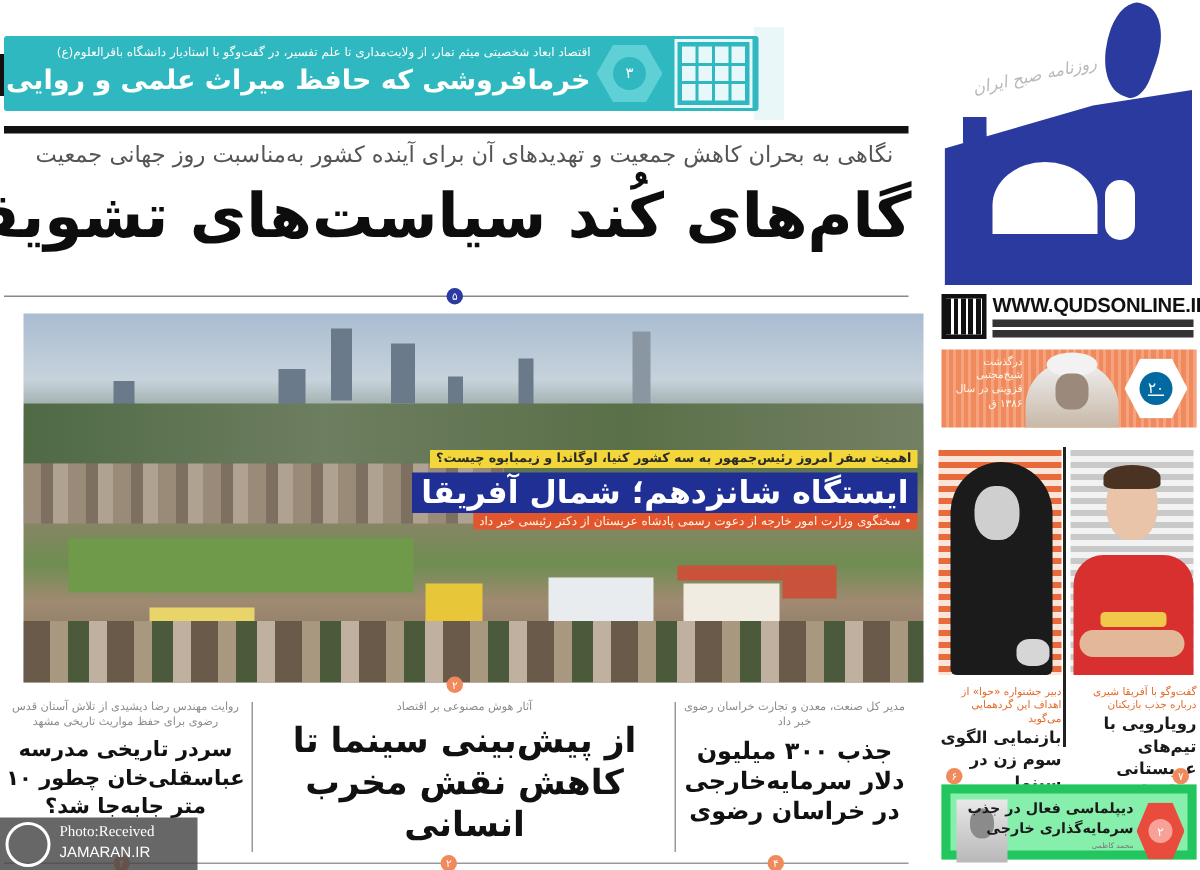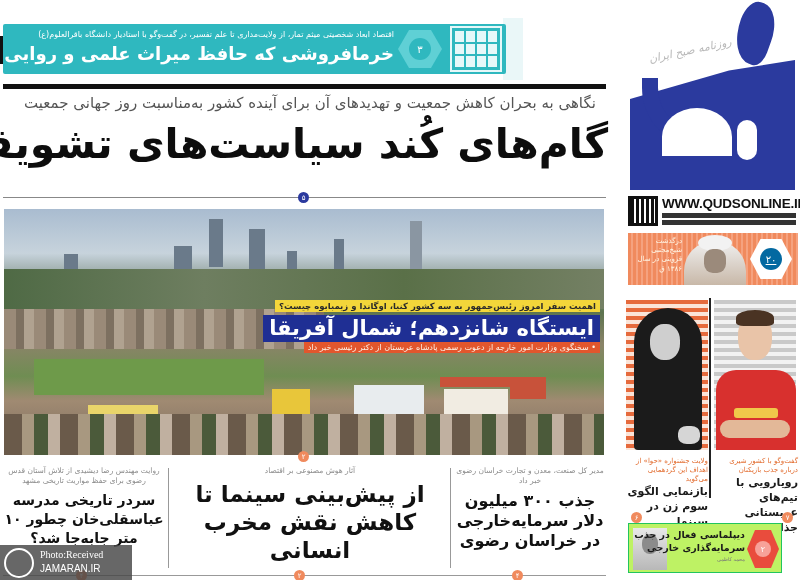--- a/index.html
+++ b/index.html
@@ -46,21 +46,21 @@
 
   
   .kicker-main { left: 20px; top: 94px; width: 580px; text-align: center; font-size: 15px; color: #555; }
   .headline-main { left: 4px; top: 116px; width: 604px; text-align: center; font-size: 41px; font-weight: bold; color: #0d0d0d; letter-spacing: -1.5px; white-space: nowrap; line-height: 56px; }
   .rule-thin { left: 3px; top: 197px; width: 603px; height: 1px; background: #888; }
   .pg-dot { width: 11px; height: 11px; border-radius: 50%; font-size: 7px; color: #fff; display: flex; align-items: center; justify-content: center; }
   .pg-dot.blue { background: #2b3a9e; }
   .pg-dot.orange { background: #f08a5d; }
 
   
-  .photo { left: 4px; top: 209px; width: 600px; height: 246px; overflow: hidden;
+  .photo { left: 16px; top: 209px; width: 600px; height: 246px; overflow: hidden;
     background: linear-gradient(180deg, #a9bcd0 0%, #c7d3dc 18%, #90a09a 28%, #5d7450 42%, #8a8468 55%, #6f8d52 68%, #a08a72 78%, #7b6d5e 100%); }
   .sky-tower { position: absolute; bottom: 175px; background: #6a7a8a; }
   .city-block { position: absolute; }
   .overlay-kicker { position: absolute; right: 4px; top: 91px; background: #f3d63a; color: #2a2a2a; font-size: 8.5px; padding: 1px 4px; white-space: nowrap; font-weight: bold; }
   .overlay-head { position: absolute; right: 4px; top: 106px; background: #1f2f94; color: #ffffff; font-size: 21px; font-weight: bold; padding: 1px 6px; white-space: nowrap; line-height: 25px; }
   .overlay-sub { position: absolute; right: 4px; top: 133px; background: #e2562d; color: #fff3e6; font-size: 8px; padding: 1px 4px; white-space: nowrap; }
 
   
   .portrait-col { top: 300px; height: 150px; width: 82px; }
   .portrait-f { left: 626px; background: repeating-linear-gradient(180deg, #e66a3c 0 4px, #fbe4d8 4px 8px); }
@@ -74,21 +74,21 @@
   .hair-m { position: absolute; left: 22px; top: 10px; width: 38px; height: 16px; background: #4a3323; border-radius: 50% 50% 20% 20%; }
   .arms-m { position: absolute; left: 6px; top: 120px; width: 70px; height: 18px; background: #e3b898; border-radius: 9px; }
   .sponsor { position: absolute; left: 20px; top: 108px; width: 44px; height: 10px; background: #f0c84a; border-radius: 3px; }
 
   .side-kicker { font-size: 7px; color: #e26a2c; line-height: 9px; text-align: right; }
   .side-head { font-size: 11px; font-weight: bold; color: #1a1a1a; line-height: 15px; text-align: right; }
   .side-story { top: 457px; width: 84px; }
   .side-story.s1 { left: 624px; }
   .side-story.s2 { left: 714px; }
 
-  .diplomacy-box { left: 628px; top: 523px; width: 154px; height: 50px; border: 1px solid #22c55e; background: #bef264; }
+  .diplomacy-box { left: 628px; top: 523px; width: 170px; height: 50px; border: 6px solid #22c55e; background: #86efac; }
   .dip-portrait { position: absolute; left: 4px; top: 4px; width: 34px; height: 42px; background: linear-gradient(#e8e8e8, #b8b8b8); }
   .dip-portrait::after { content: ""; position: absolute; left: 9px; top: 6px; width: 16px; height: 20px; background: #8b8b8b; border-radius: 45%; }
   .dip-title { position: absolute; right: 36px; top: 4px; font-size: 9.5px; font-weight: bold; line-height: 13px; text-align: right; white-space: nowrap; }
   .dip-author { position: absolute; right: 36px; top: 32px; font-size: 5px; color: #777; }
   .dip-badge { position: absolute; right: 2px; top: 6px; width: 32px; height: 38px; background: #e94c3d; clip-path: polygon(25% 0, 75% 0, 100% 50%, 75% 100%, 25% 100%, 0 50%); display: flex; align-items: center; justify-content: center; }
   .dip-badge span { width: 16px; height: 16px; border-radius: 50%; background: #f7a199; color: #fff; font-size: 8px; display: flex; align-items: center; justify-content: center; }
 
   
   .bottom-story { top: 466px; text-align: center; }
   .bs-kicker { font-size: 7.5px; color: #8b8b8b; line-height: 10px; }
@@ -200,25 +200,25 @@
 <div class="abs col-divider"></div>
 <div class="abs portrait-col portrait-m">
   <div class="jersey"></div>
   <div class="face-m"></div>
   <div class="hair-m"></div>
   <div class="sponsor"></div>
   <div class="arms-m"></div>
 </div>
 
 <div class="abs side-story s1">
-  <div class="side-kicker">ولایت جشنواره «حوا» از اهداف این گردهمایی می‌گوید</div>
+  <div class="side-kicker">دبیر جشنواره «حوا» از اهداف این گردهمایی می‌گوید</div>
   <div class="side-head">بازنمایی الگوی سوم زن در سینما</div>
 </div>
 <div class="abs side-story s2">
-  <div class="side-kicker">گفت‌وگو با کشور شیری درباره جذب بازیکنان</div>
+  <div class="side-kicker">گفت‌وگو با آفریقا شیری درباره جذب بازیکنان</div>
   <div class="side-head">رویارویی با تیم‌های عربستانی جذاب است</div>
 </div>
 <div class="abs pg-dot orange" style="left:631px; top:512px;">۶</div>
 <div class="abs pg-dot orange" style="left:782px; top:512px;">۷</div>
 
 <div class="abs diplomacy-box">
   <div class="dip-portrait"></div>
   <div class="dip-title">
     <div>دیپلماسی فعال در جذب</div>
     <div>سرمایه‌گذاری خارجی</div>

